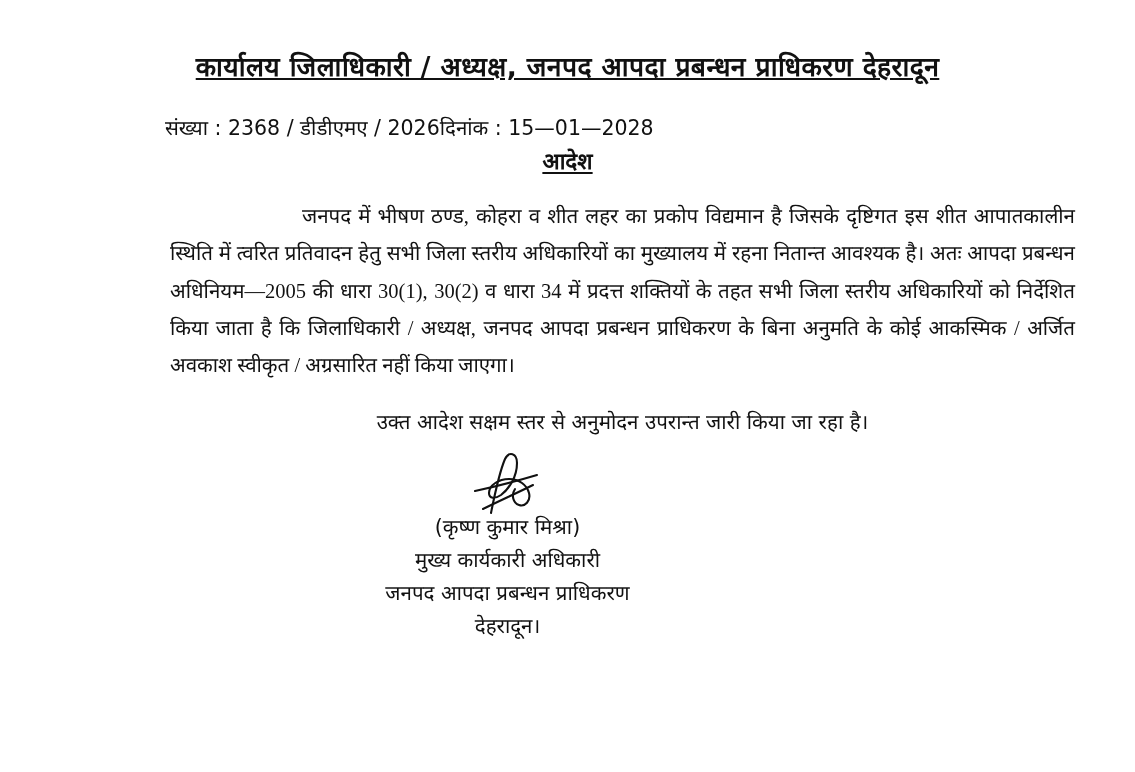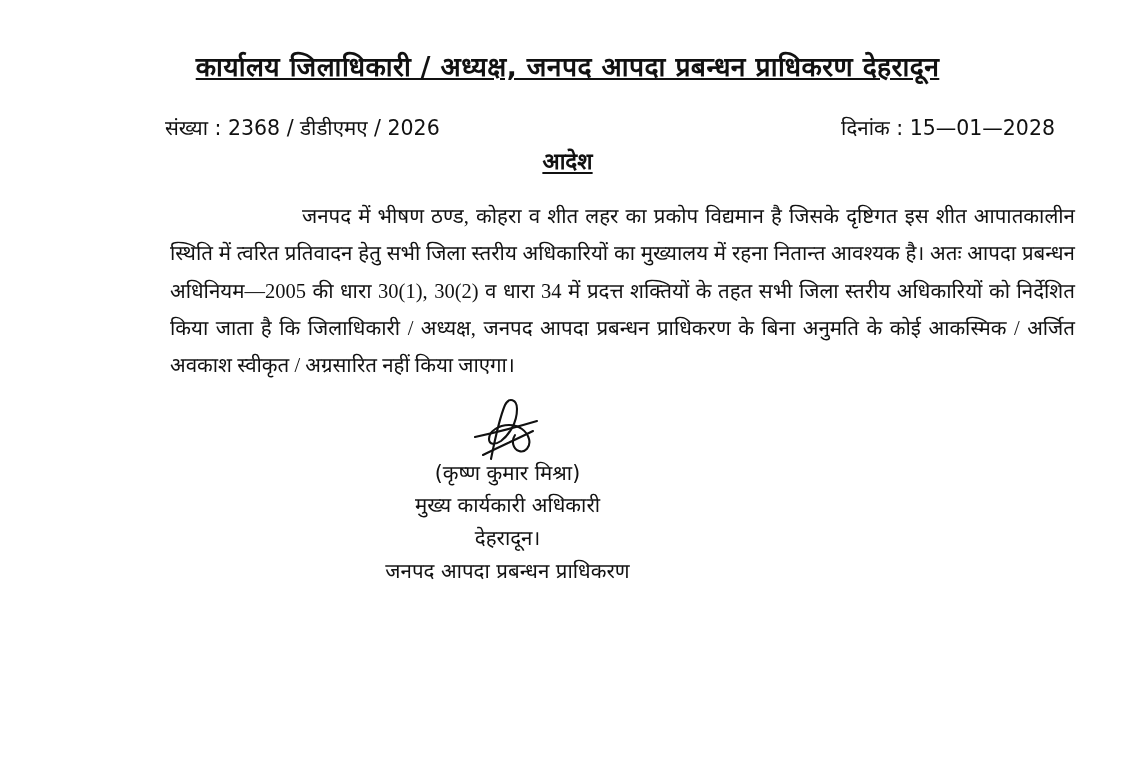--- a/index.html
+++ b/index.html
@@ -27,21 +27,20 @@
     font-weight: 700;
     letter-spacing: 0.4px;
     margin: 50px 0 0 0;
     padding: 0 60px;
     line-height: 1.25;
     font-family: "DejaVu Sans", "Liberation Sans", sans-serif;
     text-decoration: underline;
   }
   .meta-row {
     display: flex;
-    justify-content: space-between;
     align-items: baseline;
     margin: 30px 0 0 0;
     padding: 0 80px 0 165px;
     font-size: 20.5px;
     font-family: "DejaVu Sans", "Liberation Sans", sans-serif;
   }
   .meta-left, .meta-right {
     white-space: nowrap;
   }
   .order-heading {
@@ -117,30 +116,33 @@
   </div>
 
   <div class="order-heading">
     <span class="u">आदेश</span>
   </div>
 
   <div class="body-block">
     <p><span class="para-indent"></span><span>जनपद में भीषण ठण्ड, कोहरा व शीत लहर का प्रकोप विद्यमान है जिसके दृष्टिगत इस शीत आपातकालीन स्थिति में त्वरित प्रतिवादन हेतु सभी जिला स्तरीय अधिकारियों का मुख्यालय में रहना नितान्त आवश्यक है। अतः आपदा प्रबन्धन अधिनियम—2005 की धारा 30(1), 30(2) व धारा 34 में प्रदत्त शक्तियों के तहत सभी जिला स्तरीय अधिकारियों को निर्देशित किया जाता है कि जिलाधिकारी / अध्यक्ष, जनपद आपदा प्रबन्धन  प्राधिकरण  के  बिना  अनुमति  के  कोई  आकस्मिक / अर्जित  अवकाश स्वीकृत / अग्रसारित नहीं किया जाएगा।</span></p>
   </div>
 
+  <div class="closing-block">
+    <span>उक्त आदेश सक्षम स्तर से अनुमोदन उपरान्त जारी किया जा रहा है।</span>
+  </div>
 
   <div class="sign-block">
     <div class="sign-wrap">
       <svg class="signature-svg" width="150" height="66" viewBox="0 0 150 66">
         <g fill="none" stroke="#111111" stroke-width="2.1" stroke-linecap="round">
           <path d="M58 62 C62 42, 66 22, 72 8 C76 0, 84 2, 84 12 C84 26, 76 38, 68 44 C62 48, 56 48, 56 42 C56 34, 66 28, 76 28 C86 28, 94 34, 96 42 C98 50, 92 56, 86 54 C80 52, 78 44, 82 38"></path>
           <path d="M42 40 C60 36, 84 30, 104 24"></path>
           <path d="M50 58 C66 50, 84 42, 100 34"></path>
         </g>
       </svg>
       <div class="sign-name">(कृष्ण कुमार मिश्रा)</div>
       <div class="sign-line">मुख्य कार्यकारी अधिकारी</div>
+      <div class="sign-line">जनपद आपदा प्रबन्धन प्राधिकरण</div>
       <div class="sign-line">देहरादून।</div>
-      <div class="sign-line">जनपद आपदा प्रबन्धन प्राधिकरण</div>
     </div>
   </div>
 
 </div>
 
 </body></html>

